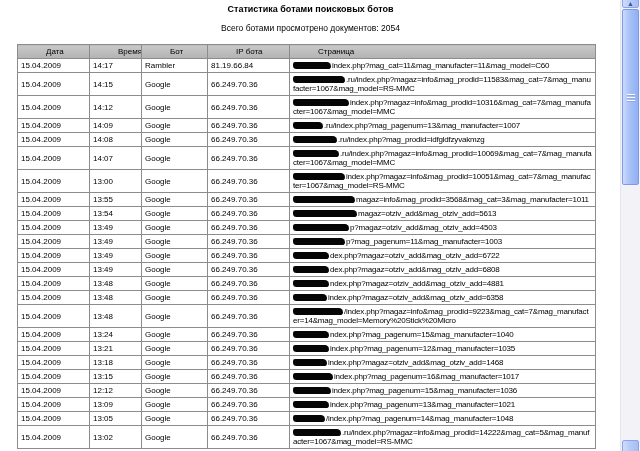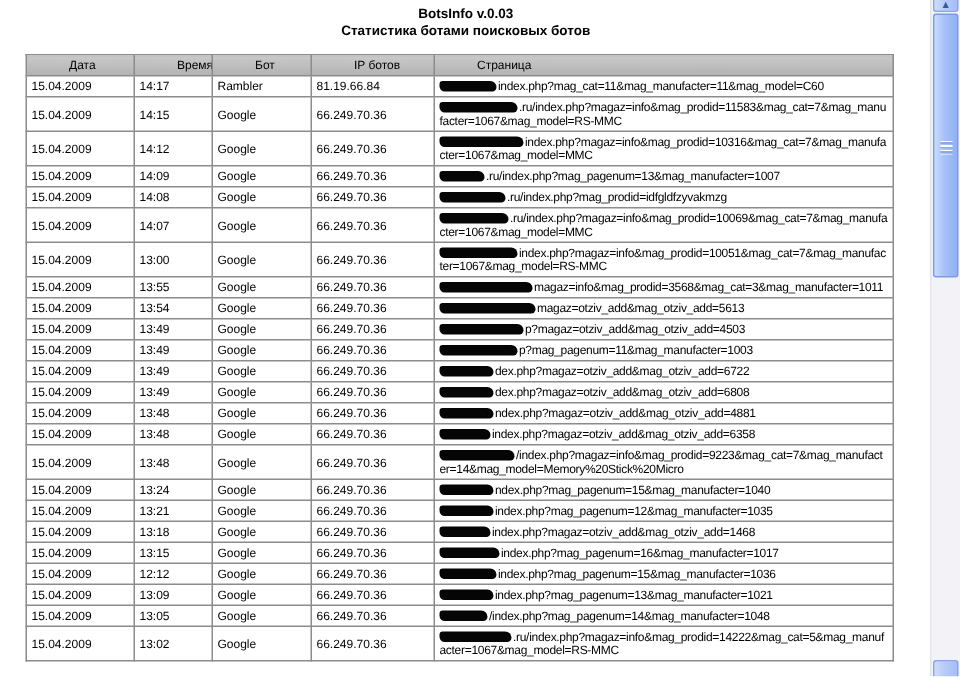--- a/index.html
+++ b/index.html
@@ -65,30 +65,30 @@
   .grip{
     position:absolute;left:4px;top:84px;width:8px;height:9px;
     background:repeating-linear-gradient(#ffffff 0 1px,#8fa8e0 1px 2px,transparent 2px 3px);
   }
 </style>
 </head>
 <body>
 
 <div class="screen">
   <div class="content">
-    <div class="title-line">BotsInfo v.0.03</div>
     <div class="title-line">Статистика ботами поисковых ботов</div>
+    <div class="total-line">Всего ботами просмотрено документов: 2054</div>
 
     <table class="bots">
       <thead>
         <tr>
           <th class="c-date">Дата</th>
           <th class="c-time">Время</th>
           <th class="c-bot">Бот</th>
-          <th class="c-ip">IP ботов</th>
+          <th class="c-ip">IP бота</th>
           <th class="c-page">Страница</th>
         </tr>
       </thead>
       <tbody>
           <tr class="r-single">
             <td class="c-date">15.04.2009</td>
             <td class="c-time">14:17</td>
             <td class="c-bot">Rambler</td>
             <td class="c-ip">81.19.66.84</td>
             <td class="c-page"><span class="redact" style="width: 38px;"></span><span class="url">index.php?mag_cat=11&amp;mag_manufacter=11&amp;mag_model=C60</span></td>

